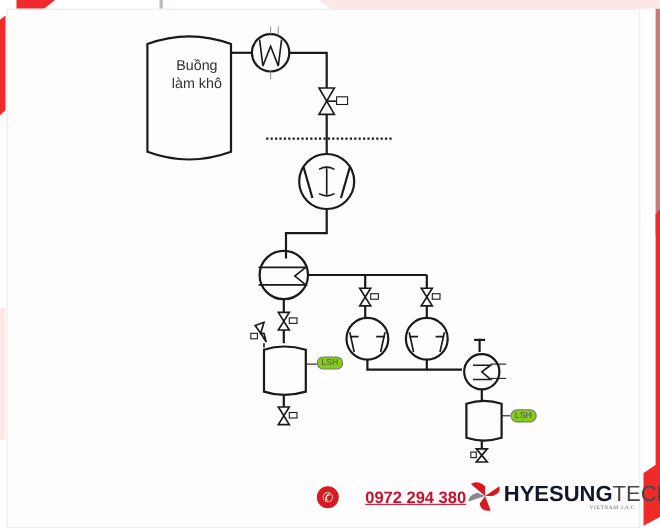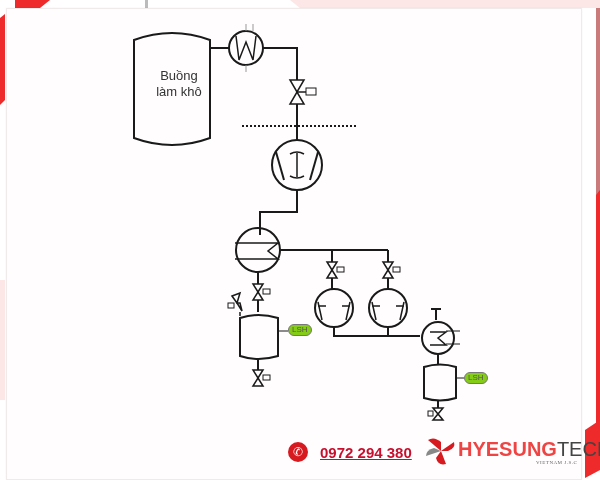--- a/index.html
+++ b/index.html
@@ -1,28 +1,28 @@
 <!DOCTYPE html>
 <html><head>
 <meta charset="utf-8">
 <style>
   html, body { margin:0; padding:0; }
   body { width:600px; height:480px; position:relative; overflow:hidden; background:#ffffff; font-family:"Liberation Sans", sans-serif; }
   .frame-bg { position:absolute; left:0; top:0; width:600px; height:480px; }
   .card { position:absolute; left:6px; top:8px; width:574px; height:470px; background:#fffdfd; border:1px solid #f0eaea; box-shadow:0 0 2px rgba(0,0,0,0.05); }
   .diagram { position:absolute; left:0; top:0; width:600px; height:480px; }
   .label { position:absolute; font-family:"Liberation Sans", sans-serif; color:#333; }
-  .tank-label { left:146px; top:68px; font-size:13px; line-height:16px; text-align:center; width:66px; }
+  .tank-label { left:146px; top:52px; font-size:13px; line-height:16px; text-align:center; width:66px; }
   .lsh { position:absolute; font-size:8px; color:#555; border:1px solid #777; border-radius:6px; padding:0 3px; line-height:10px; background:#84cc16; }
   .footer { position:absolute; left:288px; top:436px; height:32px; display:flex; align-items:center; }
   .phone-icon { width:20px; height:20px; border-radius:50%; background:#d71920; display:flex; align-items:center; justify-content:center; color:#fff; font-size:12px; }
-  .phone { margin-left:12px; color:#c8102e; font-weight:bold; font-size:15px; text-decoration:underline; font-family:"Liberation Sans", sans-serif; }
+  .phone { margin-left:24px; color:#c8102e; font-weight:bold; font-size:15px; text-decoration:underline; font-family:"Liberation Sans", sans-serif; }
   .brand { position:absolute; left:424px; top:434px; width:170px; height:36px; }
   .brand-name { position:absolute; left:34px; top:4px; font-size:20px; font-weight:bold; letter-spacing:0px; font-family:"Liberation Sans", sans-serif; }
-  .brand-name .a { color:#ef4444; }
+  .brand-name .a { color:#0f172a; }
   .brand-name .b { color:#444; font-weight:normal; }
   .brand-sub { position:absolute; left:112px; top:26px; font-size:5px; color:#666; letter-spacing:0.5px; font-family:"Liberation Serif", serif; }
 </style>
 </head>
 <body>
 
 <svg class="frame-bg" viewBox="0 0 600 480" xmlns="http://www.w3.org/2000/svg">
   <polygon points="15,0 50,0 40,8 15,8" fill="#ee2a2a"></polygon>
   <polygon points="0,18 5,14 5,100 0,105" fill="#ee2a2a"></polygon>
   <polygon points="290,0 600,0 600,8 300,8" fill="#fde6e6"></polygon>

